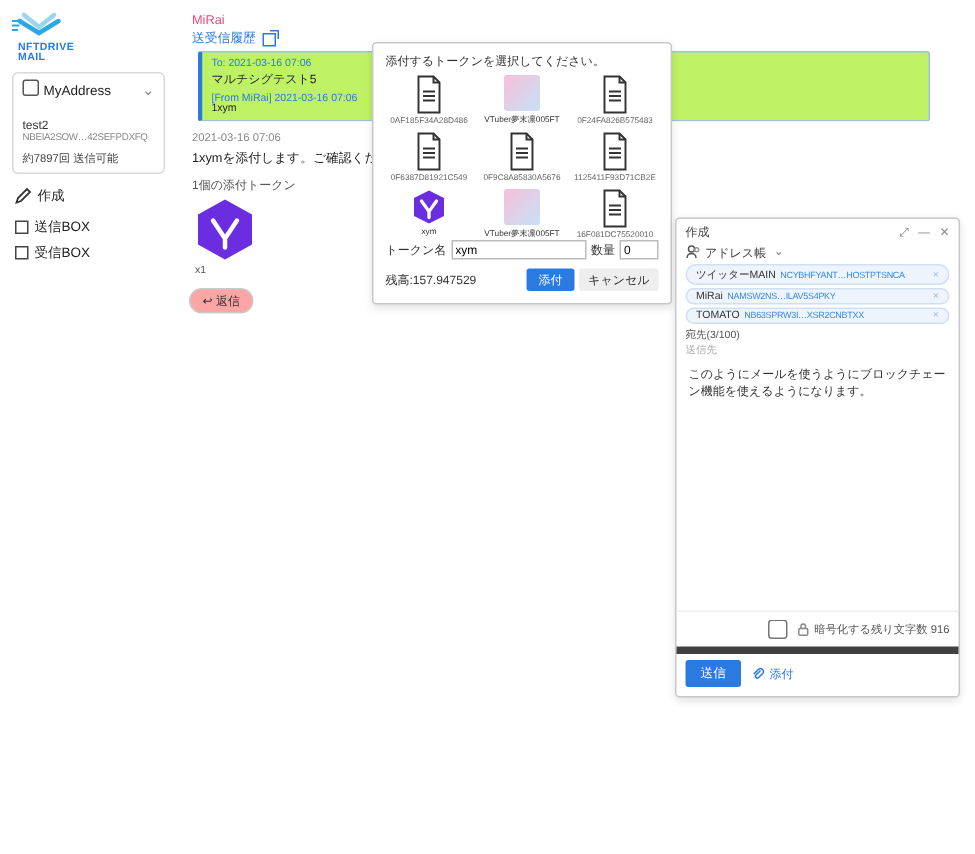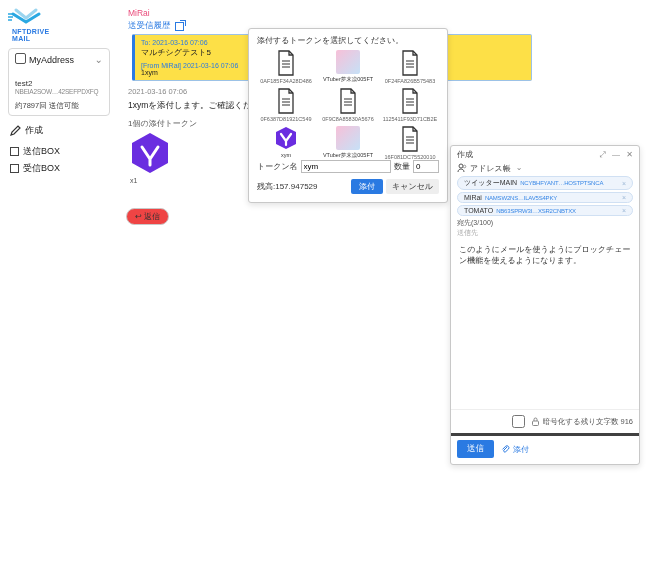--- a/index.html
+++ b/index.html
@@ -20,30 +20,30 @@
   .side-btn{display:flex;align-items:center;gap:4px;font-size:9px;margin:8px 0 6px 2px;color:#222;cursor:pointer}
   .side-list{margin-top:4px}
   .side-item{display:flex;align-items:center;gap:4px;font-size:9px;padding:2px 2px;color:#222;cursor:pointer}
   .sq-icon{width:9px;height:9px;border:1.4px solid #444;display:inline-block}
   
   .main{flex:1;position:relative;padding:6px 8px}
   .thread-title{font-size:8.5px;color:#e94b7a;margin:2px 0 0 2px}
   .thread-header{display:flex;align-items:center;gap:4px;color:#2a7ae2;font-size:8.5px;margin:2px 0 2px 2px;cursor:pointer}
   .ext-icon{width:9px;height:9px;border:1.2px solid #2a7ae2;position:relative;display:inline-block}
   .ext-icon::after{content:"";position:absolute;width:5px;height:5px;border-top:1.2px solid #2a7ae2;border-right:1.2px solid #2a7ae2;top:-3px;right:-3px}
-  .msg-card{border:1px solid #9cc2e6;border-left:3px solid #2a7ae2;background:#fde047;border-radius:2px;padding:4px 6px;margin:2px 0 6px 6px;font-size:8px;width:400px}
+  .msg-card{border:1px solid #9cc2e6;border-left:3px solid #2a7ae2;background:#bef264;border-radius:2px;padding:4px 6px;margin:2px 0 6px 6px;font-size:8px;width:488px}
   .msg-card .ts{color:#2a7ae2;font-size:7px}
   .msg-card .subj{color:#222;margin-top:1px}
   .msg-sub{font-size:7px;color:#2a7ae2;margin-top:4px}
   .msg-sub .b{color:#222}
   .body-line{font-size:8.5px;color:#222;margin:4px 0 2px 2px}
   .attach-head{font-size:8px;color:#555;margin:6px 0 2px 2px}
   .attach-badge{width:44px;height:44px;margin:2px 0 0 2px}
   .attach-name{font-size:7px;color:#555;margin:2px 0 0 4px}
-  .reply-btn{display:inline-block;border:1px solid #c9c9c9;border-radius:10px;padding:2px 8px;font-size:8px;color:#333;margin-top:24px;cursor:pointer;background:#ef4444}
+  .reply-btn{display:inline-block;border:1px solid #c9c9c9;border-radius:10px;padding:2px 8px;font-size:8px;color:#333;margin-top:8px;cursor:pointer;background:#fca5a5}
   
   .modal{position:absolute;left:248px;top:28px;width:200px;background:#fff;border:1px solid #c8c8c8;border-radius:3px;box-shadow:0 2px 6px rgba(0,0,0,.12);padding:6px 8px 8px 8px}
   .modal-title{font-size:8px;color:#333;margin-bottom:4px}
   .token-grid{display:grid;grid-template-columns:repeat(3,1fr);gap:4px 4px}
   .token{display:flex;flex-direction:column;align-items:center}
   .doc-ico{width:22px;height:26px;position:relative}
   .doc-ico svg{width:22px;height:26px;display:block}
   .token img,.vt-img{width:24px;height:24px;border-radius:2px;object-fit:cover}
   .vt-img{background:linear-gradient(135deg,#f7c0d8,#c6e1f7)}
   .y-img{width:24px;height:24px}
@@ -68,21 +68,21 @@
   .pers{width:10px;height:10px}
   .to-list{padding:2px 6px 0 6px;display:flex;flex-direction:column;gap:2px}
   .chip{display:flex;align-items:center;justify-content:space-between;background:#eef4fc;border:1px solid #d0e0f3;border-radius:9px;padding:1px 6px;font-size:7px;color:#333}
   .chip .cid{color:#3a88e6;font-size:6px;margin-left:3px;letter-spacing:-.2px}
   .chip .x{color:#9db8d6;cursor:pointer;margin-left:4px}
   .cnt{font-size:7px;color:#555;padding:2px 6px 0 6px}
   .hint{font-size:7px;color:#aaa;padding:0 6px}
   .compose textarea{flex:1;margin:4px 6px 0 6px;border:none;resize:none;font-size:8px;color:#333;outline:none;font-family:inherit;line-height:1.4}
   .compose-opts{display:flex;align-items:center;justify-content:flex-end;padding:2px 6px;font-size:7.5px;color:#555;border-top:1px solid #eee}
   .compose-opts label{display:flex;align-items:center;gap:3px}
-  .compose-foot{display:flex;align-items:center;gap:6px;padding:4px 6px 6px 6px;border-top:3px solid #404040}
+  .compose-foot{display:flex;align-items:center;gap:6px;padding:4px 6px 6px 6px;border-top:5px solid #404040}
   .send-btn{background:#2a7ae2;color:#fff;border:none;padding:3px 10px;font-size:8.5px;border-radius:2px;cursor:pointer}
   .attach-link{display:flex;align-items:center;gap:3px;font-size:8px;color:#2a7ae2;cursor:pointer}
   .clip{width:10px;height:10px}
   
   svg{overflow:visible}
 </style>
 </head>
 <body>
 
 <div class="app">

